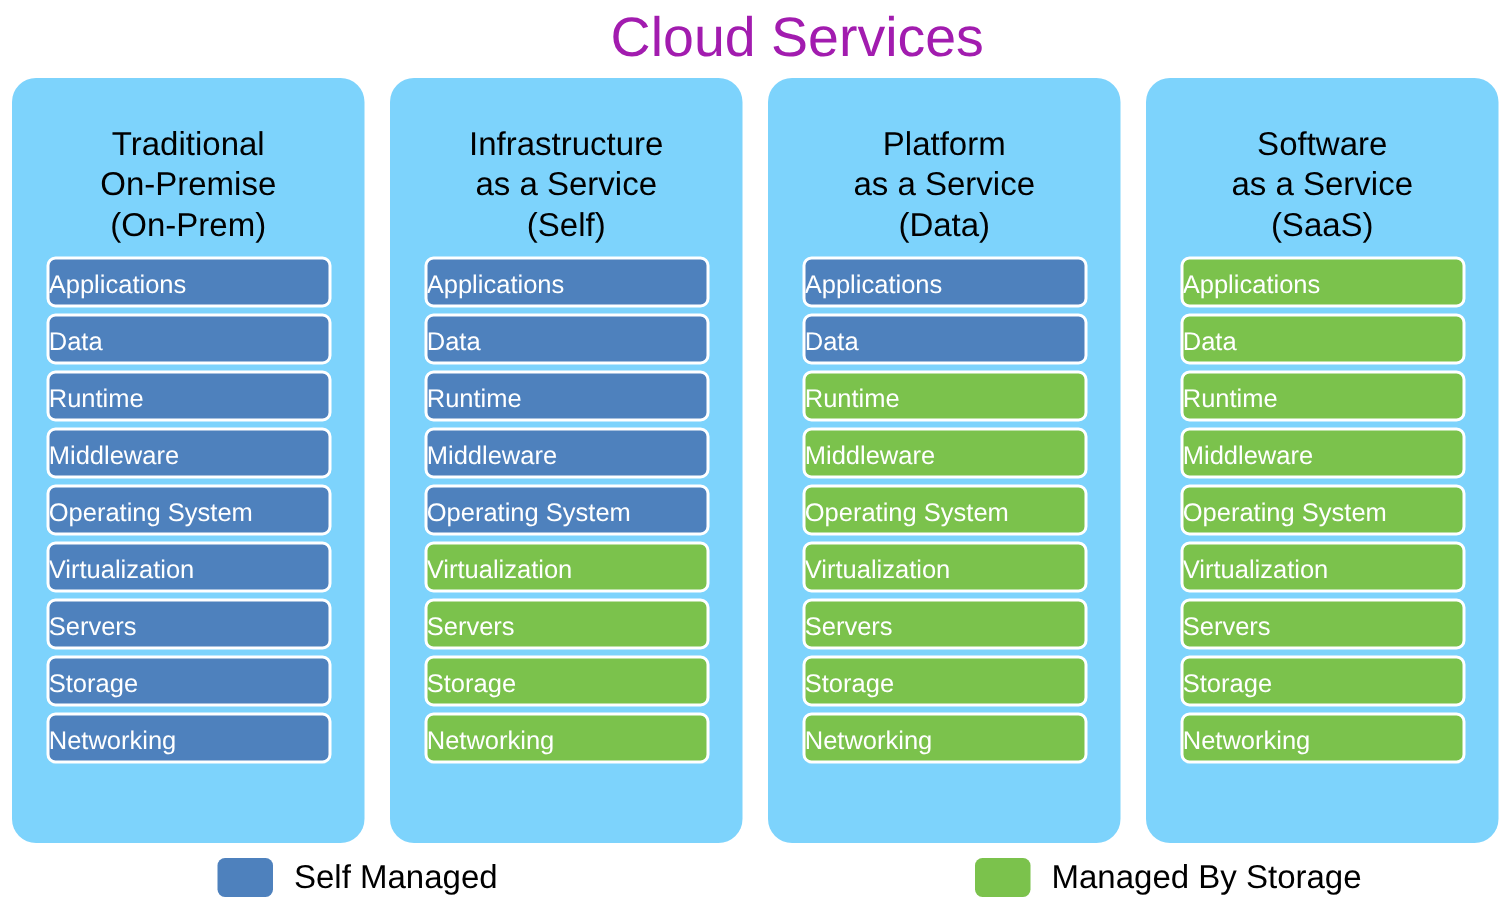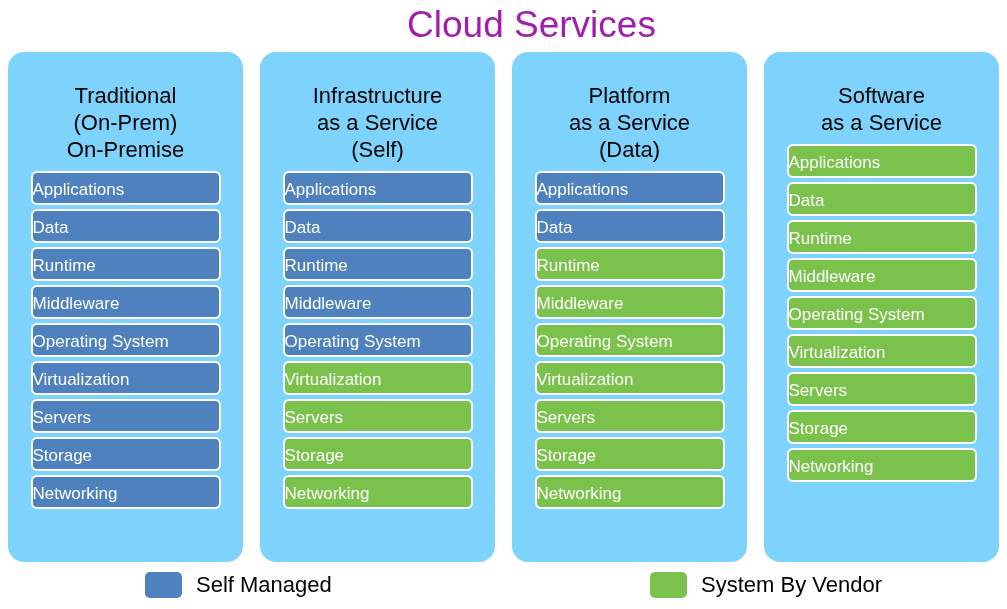--- a/index.html
+++ b/index.html
@@ -134,22 +134,22 @@
 <body>
 
 <div id="diagram-root">
 
   <div class="page-title">Cloud Services</div>
 
   <div class="columns" id="columns-container">
       <div class="column-panel">
         <div class="column-header">
           <span class="hline">Traditional</span>
+          <span class="hline">On-Premise</span>
           <span class="hline">(On-Prem)</span>
-          <span class="hline">On-Premise</span>
         </div>
         <div class="layer-stack">
           <div class="layer-row self">Applications</div>
           <div class="layer-row self">Data</div>
           <div class="layer-row self">Runtime</div>
           <div class="layer-row self">Middleware</div>
           <div class="layer-row self">Operating System</div>
           <div class="layer-row self">Virtualization</div>
           <div class="layer-row self">Servers</div>
           <div class="layer-row self">Storage</div>
@@ -189,20 +189,21 @@
           <div class="layer-row vendor">Virtualization</div>
           <div class="layer-row vendor">Servers</div>
           <div class="layer-row vendor">Storage</div>
           <div class="layer-row vendor">Networking</div>
         </div>
       </div>
       <div class="column-panel">
         <div class="column-header">
           <span class="hline">Software</span>
           <span class="hline">as a Service</span>
+          <span class="hline">(SaaS)</span>
         </div>
         <div class="layer-stack">
           <div class="layer-row vendor">Applications</div>
           <div class="layer-row vendor">Data</div>
           <div class="layer-row vendor">Runtime</div>
           <div class="layer-row vendor">Middleware</div>
           <div class="layer-row vendor">Operating System</div>
           <div class="layer-row vendor">Virtualization</div>
           <div class="layer-row vendor">Servers</div>
           <div class="layer-row vendor">Storage</div>
@@ -211,17 +212,17 @@
       </div>
     </div>
 
   <div class="legend" id="legend-container">
       <div class="legend-item self">
         <div class="legend-swatch self"></div>
         <div class="legend-label">Self Managed</div>
       </div>
       <div class="legend-item vendor">
         <div class="legend-swatch vendor"></div>
-        <div class="legend-label">System By Vendor</div>
+        <div class="legend-label">Managed By Storage</div>
       </div>
     </div>
 
 </div>
 
 </body></html>

